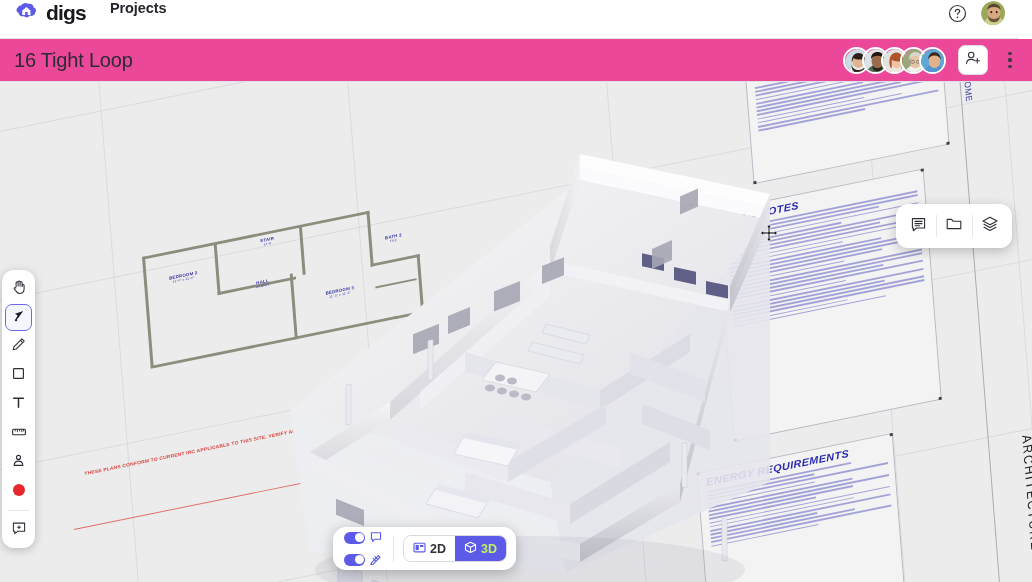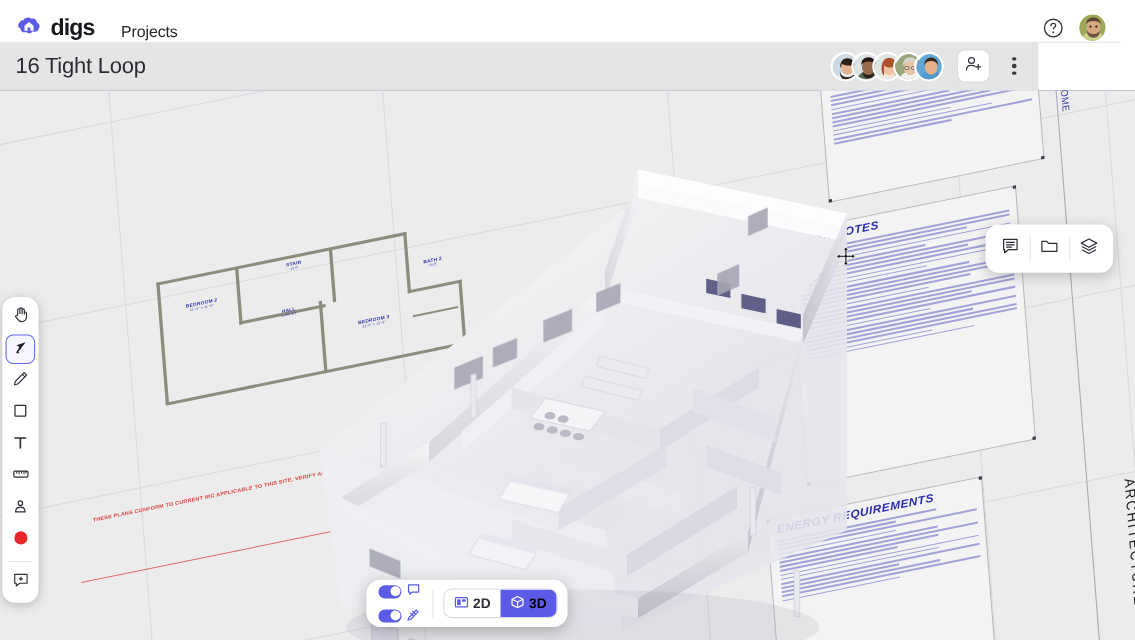--- a/index.html
+++ b/index.html
@@ -8,47 +8,47 @@
     font-family: "Liberation Sans", sans-serif;
     overflow: hidden;
     background: #ffffff;
   }
   #app { position: relative; width: 1032px; height: 582px; overflow: hidden; }
 
   
   .topbar {
     position: absolute; left: 0; top: 0; width: 1019px; height: 39px;
     background: #ffffff; border-bottom: 1px solid #e6e6ea;
-    display: flex; align-items: flex-end; z-index: 30;
+    display: flex; align-items: flex-start; z-index: 30;
   }
   .brand { display: flex; align-items: center; gap: 7px; padding-left: 14px; }
   .brand-logo { width: 25px; height: 25px; display: block; }
   .brand-word {
     font-size: 21px; font-weight: bold; color: #17171c;
     letter-spacing: -0.8px; line-height: 1;
   }
   .nav-link {
-    margin-left: 24px; font-size: 14.5px; font-weight: normal;
+    margin-left: 24px; font-size: 14.5px; font-weight: bold;
     color: #25252c; letter-spacing: -0.1px;
   }
   .topbar-right {
     margin-left: auto; display: flex; align-items: center;
     gap: 13px; padding-right: 13px;
   }
   .help-icon { width: 19px; height: 19px; display: block; cursor: pointer; }
   .me-avatar {
     width: 26px; height: 26px; border-radius: 50%;
     overflow: hidden; display: block; cursor: pointer;
     border: 1px solid #ffffff;
   }
 
   
   .titlebar {
-    position: absolute; left: 0; top: 39px; width: 944px; height: 43px;
-    background: #e5e5e5; border-bottom: 1px solid #e2e2e6;
+    position: absolute; left: 0; top: 39px; width: 1032px; height: 43px;
+    background: #ec4899; border-bottom: 1px solid #e2e2e6;
     display: flex; align-items: center; z-index: 30; gap: 16px;
   }
   .project-title {
     padding-left: 14px; font-size: 20px; color: #2b2b33;
     font-weight: normal; letter-spacing: -0.2px;
   }
   .titlebar-right {
     margin-left: auto; display: flex; align-items: center;
     gap: 10px; padding-right: 10px;
   }
@@ -207,21 +207,21 @@
   .select .chev { margin-left: auto; }
   .dimgroup {
     display: flex; align-items: center; border: 1px solid #d9d9e1;
     border-radius: 8px; overflow: hidden; height: 27px; background: #fff;
   }
   .dimbtn {
     display: flex; align-items: center; gap: 4px; height: 100%;
     padding: 0 9px; cursor: pointer; font-size: 12.5px; font-weight: bold;
     color: #2f2f38; background: #fff;
   }
-  .dimbtn.active { background: #5b5be8; color: #000000; }
+  .dimbtn.active { background: #5b5be8; color: #bef264; }
 </style>
 </head>
 <body>
 
 <div id="app">
 
   <div class="topbar">
     <div class="brand">
       <span class="brand-logo">
         <svg width="25" height="25" viewBox="0 0 25 25">

